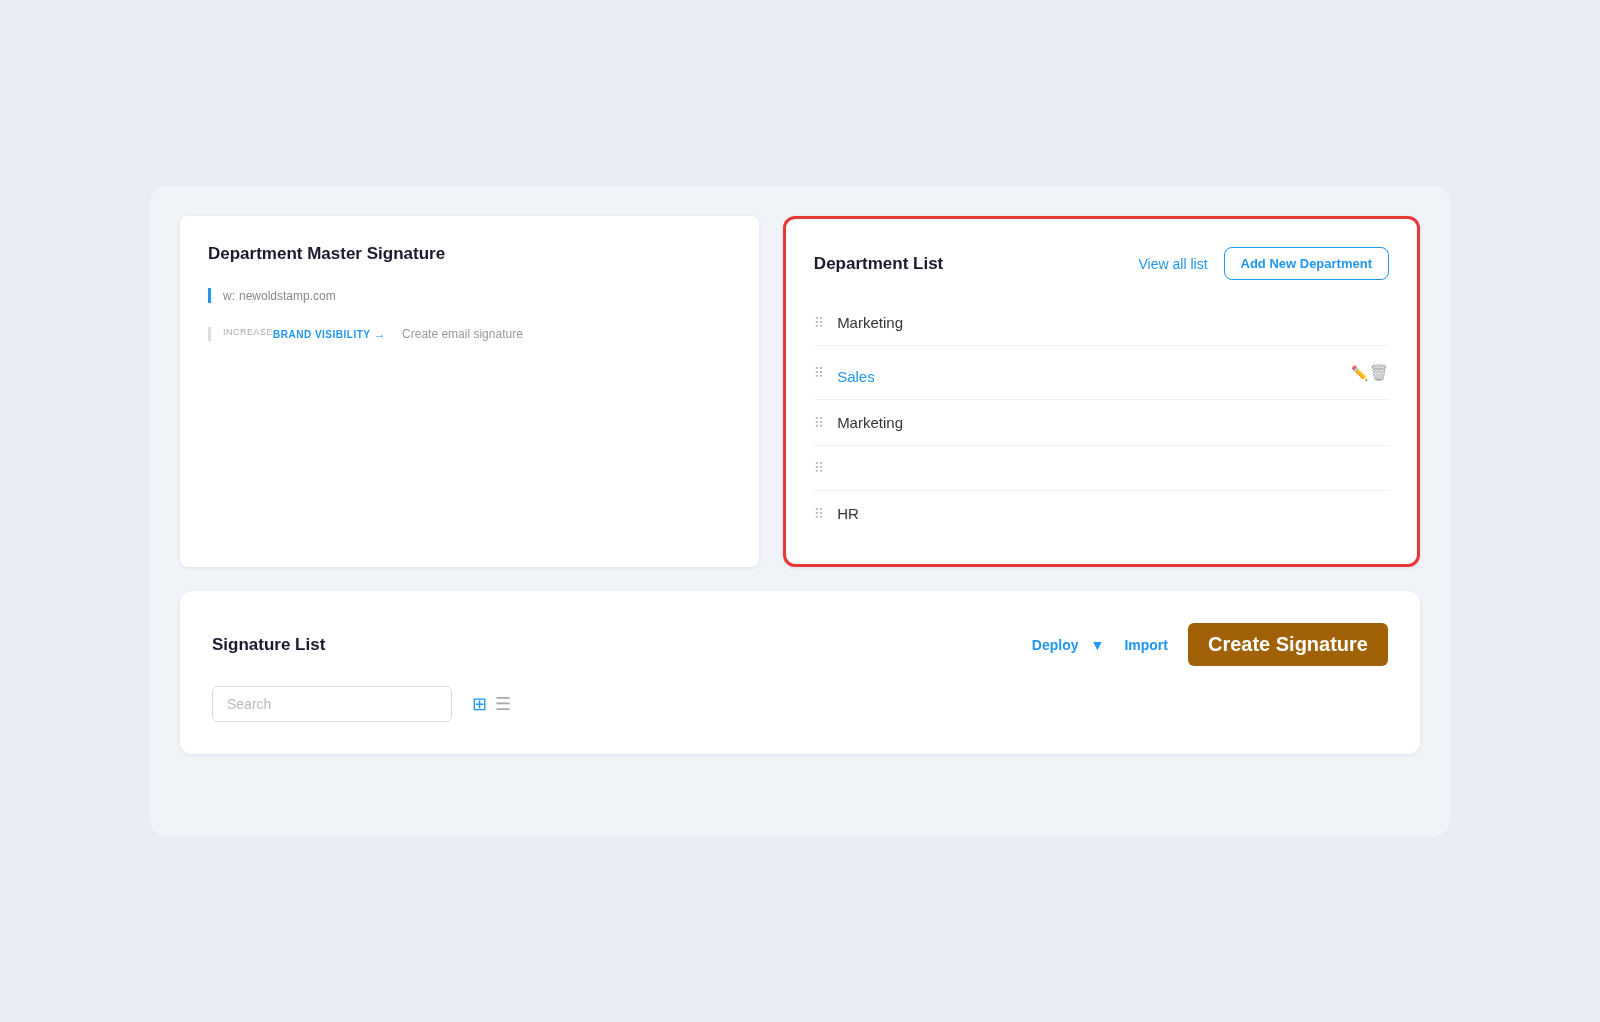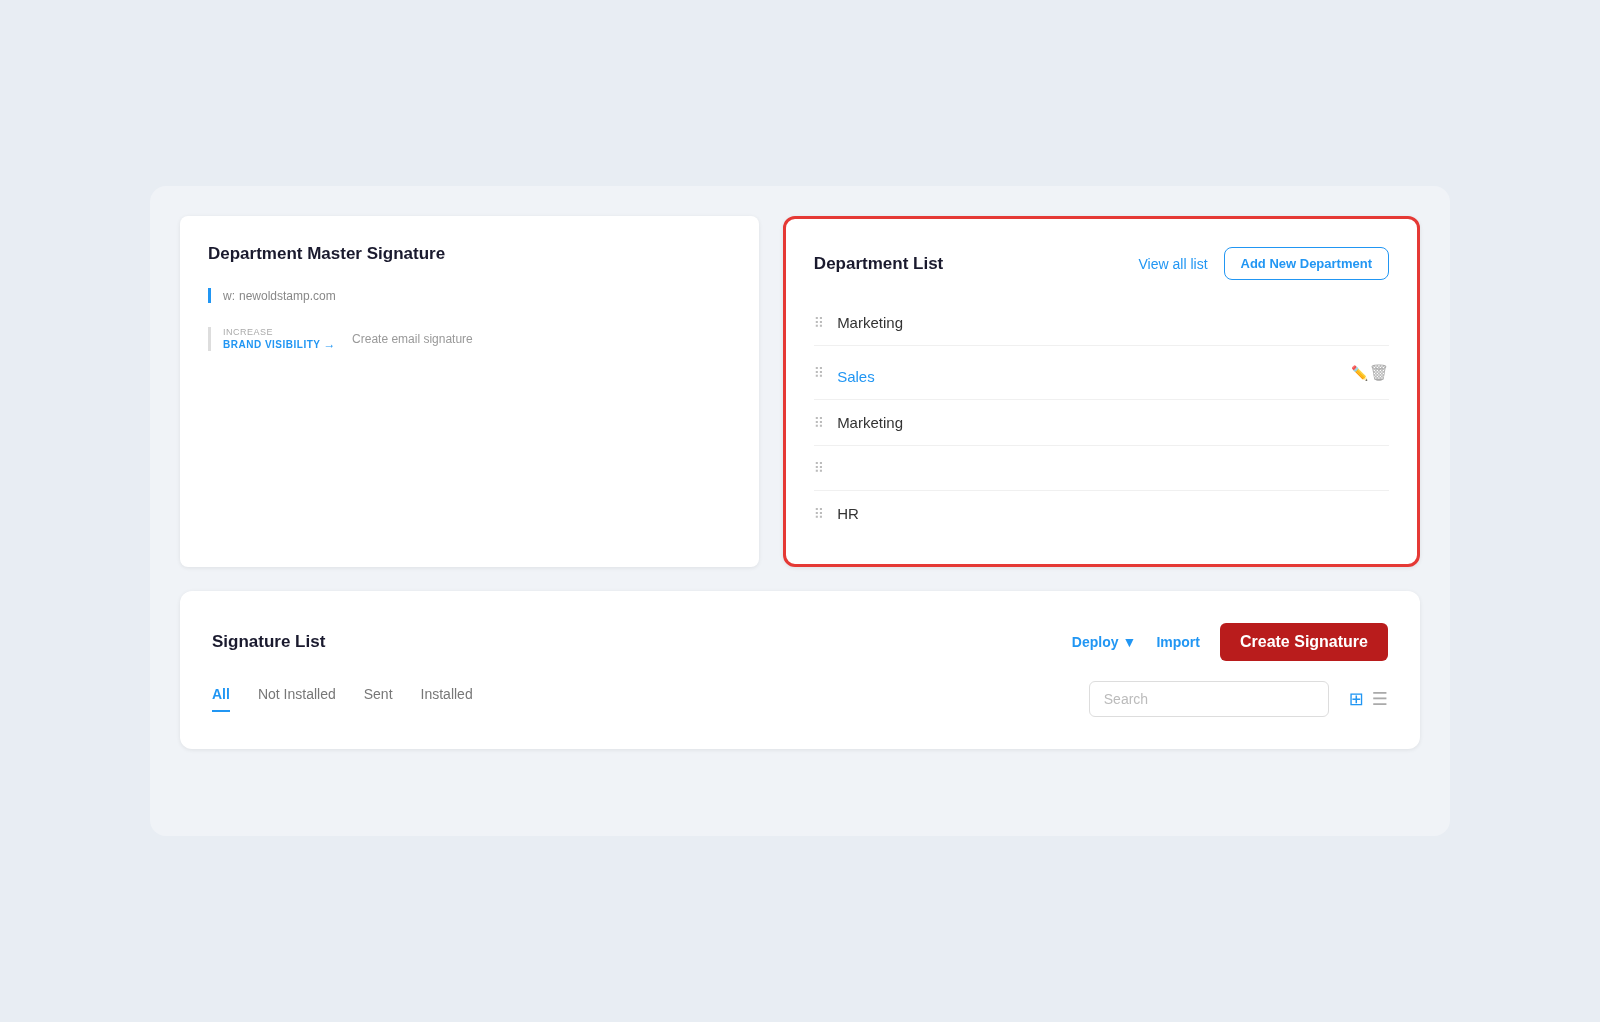--- a/index.html
+++ b/index.html
@@ -55,21 +55,20 @@
     .signature-banner {
       display: flex;
       align-items: center;
       gap: 16px;
       border-left: 3px solid #ddd;
       padding-left: 12px;
       margin-top: 20px;
     }
     .banner-text-block {
       display: flex;
-      flex-direction: column;
     }
     .banner-increase {
       font-size: 9px;
       color: #aaa;
       letter-spacing: 0.5px;
       text-transform: uppercase;
     }
     .banner-brand {
       font-size: 10px;
       font-weight: 800;
@@ -188,37 +187,37 @@
     }
     .deploy-btn {
       background: transparent;
       border: none;
       color: #2196F3;
       font-size: 14px;
       font-weight: 600;
       cursor: pointer;
       display: flex;
       align-items: center;
-      gap: 4px;
+      gap: 12px;
       margin-right: 20px;
     }
     .import-btn {
       background: transparent;
       border: none;
       color: #2196F3;
       font-size: 14px;
       font-weight: 600;
       cursor: pointer;
       margin-right: 20px;
     }
     .create-sig-btn {
-      background: #b91c1c;
+      background: #a16207;
       color: #fff;
       border: none;
-      font-size: 16px;
+      font-size: 20px;
       font-weight: 700;
       padding: 10px 20px;
       border-radius: 6px;
       cursor: pointer;
     }
     .tabs-row {
       display: flex;
       align-items: center;
       gap: 0;
     }
@@ -337,26 +336,20 @@
     <div class="sig-list-header">
       <span class="sig-list-title">Signature List</span>
       <button class="deploy-btn">
         <span>Deploy</span>
         <span>▼</span>
       </button>
       <button class="import-btn">Import</button>
       <button class="create-sig-btn">Create Signature</button>
     </div>
     <div class="tabs-row">
-      <div class="tabs-left">
-        <span class="tab-item active">All</span>
-        <span class="tab-item">Not Installed</span>
-        <span class="tab-item">Sent</span>
-        <span class="tab-item">Installed</span>
-      </div>
       <div class="search-input-wrapper">
         <input class="search-input" type="text" placeholder="Search" style="">
       </div>
       <div class="view-toggle">
         <span class="toggle-icon active">⊞</span>
         <span class="toggle-icon">☰</span>
       </div>
     </div>
   </div>
 </div>

